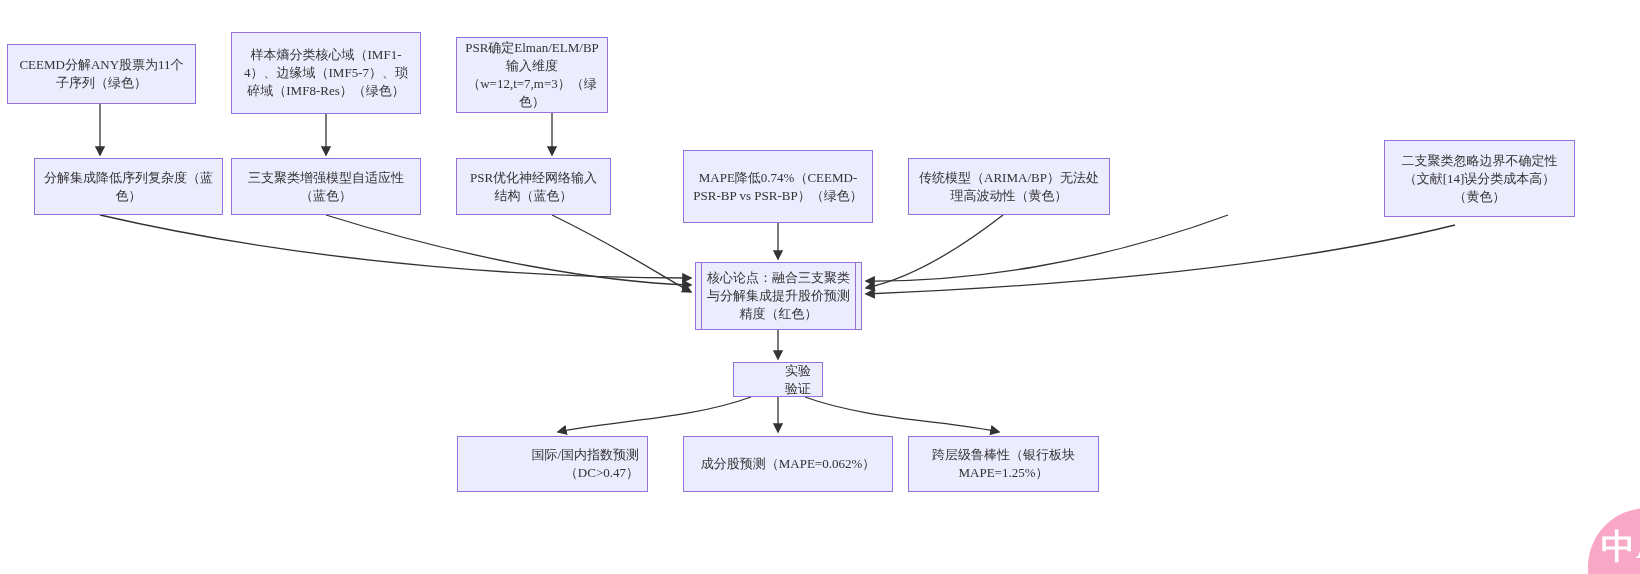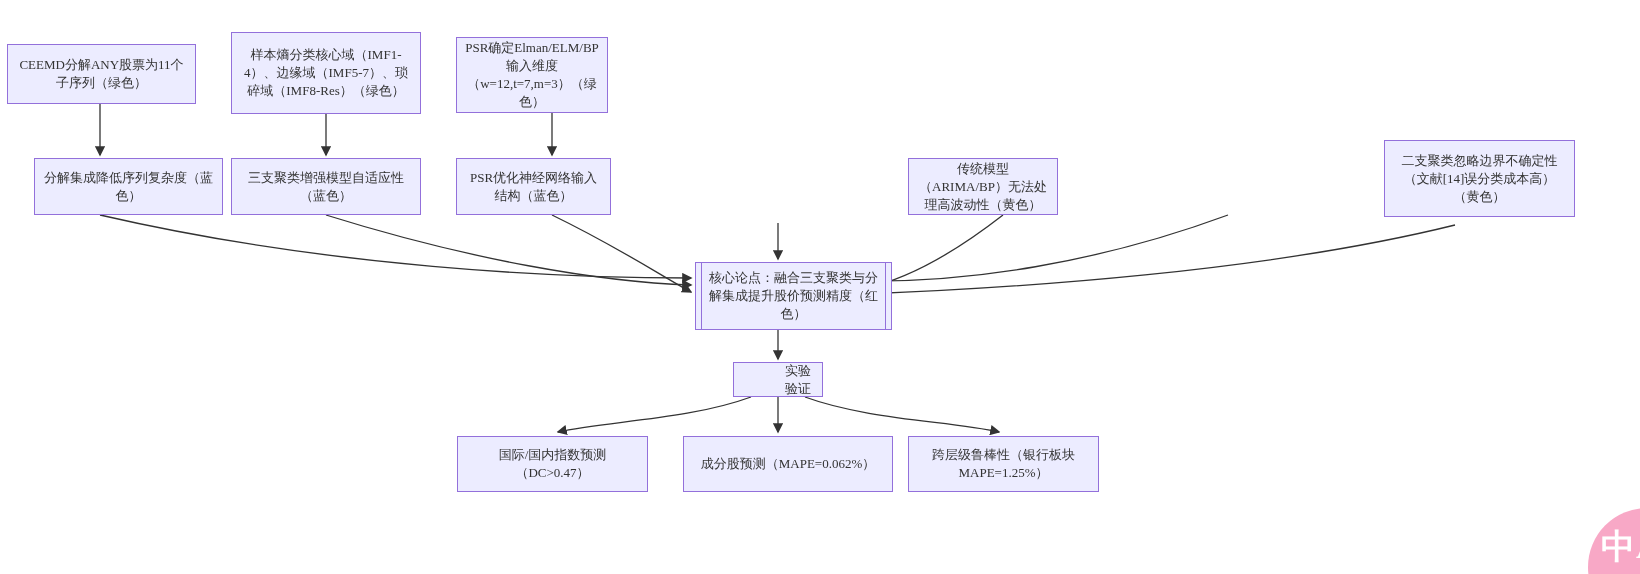--- a/index.html
+++ b/index.html
@@ -102,28 +102,29 @@
     <path class="edge" d="M 805 397 C 868 420, 950 421, 999 432" marker-end="url(#arrowhead)"></path>
   </svg>
 
   <div class="node" style="left:7px; top:44px; width:189px; height:60px;">CEEMD分解ANY股票为11个子序列（绿色）</div>
   <div class="node" style="left:231px; top:32px; width:190px; height:82px;">样本熵分类核心域（IMF1-4）、边缘域（IMF5-7）、琐碎域（IMF8-Res）（绿色）</div>
   <div class="node" style="left:456px; top:37px; width:152px; height:76px;">PSR确定Elman/ELM/BP输入维度（w=12,t=7,m=3）（绿色）</div>
 
   <div class="node" style="left:7px; top:158px; width:189px; height:57px;margin-left:27px;">分解集成降低序列复杂度（蓝色）</div>
   <div class="node" style="left:231px; top:158px; width:190px; height:57px;">三支聚类增强模型自适应性（蓝色）</div>
   <div class="node" style="left:456px; top:158px; width:155px; height:57px;">PSR优化神经网络输入结构（蓝色）</div>
-  <div class="node" style="left:908px; top:158px; width:150px; height:57px;">传统模型（ARIMA/BP）无法处理高波动性（黄色）</div>
+  <div class="node" style="left:683px; top:150px; width:190px; height:73px;">MAPE降低0.74%（CEEMD-PSR-BP vs PSR-BP）（绿色）</div>
+  <div class="node" style="left:908px; top:158px; width:202px; height:57px;">传统模型（ARIMA/BP）无法处理高波动性（黄色）</div>
   <div class="node" style="left:1360px; top:140px; width:191px; height:77px;margin-left:24px;">二支聚类忽略边界不确定性（文献[14]误分类成本高）（黄色）</div>
 
-  <div class="node subroutine" style="left:695px; top:262px; width:197px; height:68px;">核心论点：融合三支聚类与分解集成提升股价预测精度（红色）</div>
+  <div class="node subroutine" style="left:695px; top:262px; width:167px; height:68px;">核心论点：融合三支聚类与分解集成提升股价预测精度（红色）</div>
 
   <div class="node" style="left:733px; top:362px; width:90px; height:35px;padding-left:48px;">实验验证</div>
 
-  <div class="node" style="left:457px; top:436px; width:191px; height:56px;">国际/国内指数预测（DC&gt;0.47）</div>
+  <div class="node" style="left:457px; top:436px; width:191px; height:56px;text-align:right;">国际/国内指数预测（DC&gt;0.47）</div>
   <div class="node" style="left:683px; top:436px; width:210px; height:56px;">成分股预测（MAPE=0.062%）</div>
   <div class="node" style="left:908px; top:436px; width:191px; height:56px;">跨层级鲁棒性（银行板块 MAPE=1.25%）</div>
 
   <div class="translate-badge">
     <span class="glyph">中A</span>
   </div>
 
 </div>
 
 </body></html>

